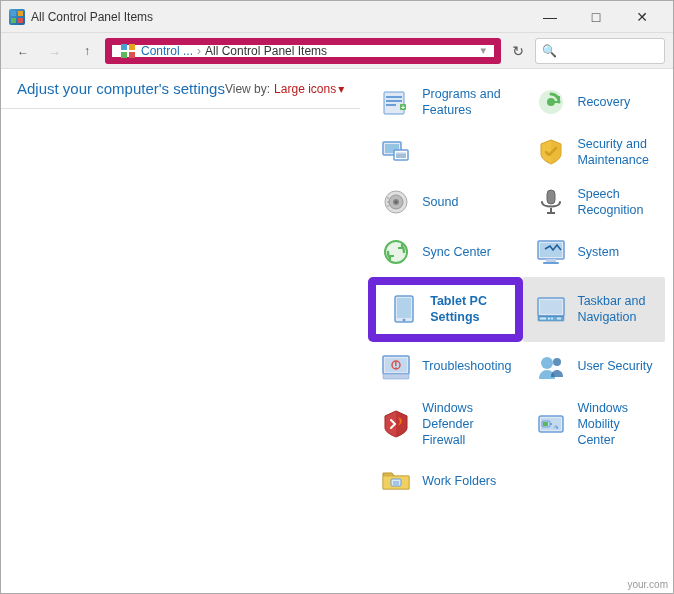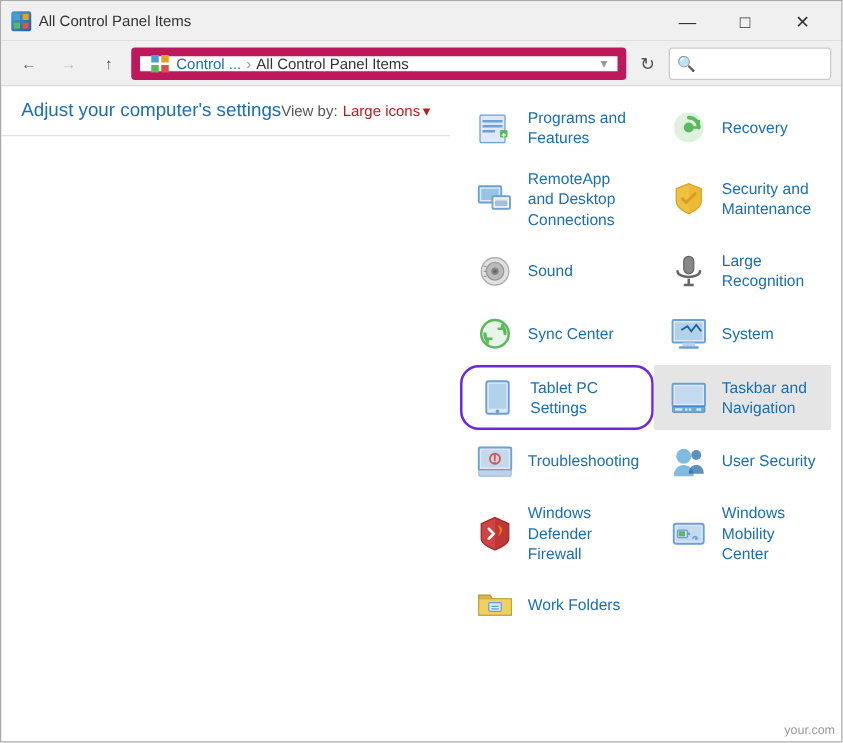--- a/index.html
+++ b/index.html
@@ -156,22 +156,23 @@
       display: flex; align-items: center; justify-content: center;
     }
     .item-label {
       color: #1a6eb5;
       font-size: 12.5px;
       line-height: 1.3;
     }
 
     
     .item.red-border {
-      border: 2px solid #6d28d9;
-      border-radius: 15px;
+      border: 8px solid #6d28d9;
+      border-radius: 5px;
+      font-weight: bold;
     }
 
     
     .items-container::-webkit-scrollbar { width: 14px; }
     .items-container::-webkit-scrollbar-track { background: #f0f0f0; border-left: 1px solid #ddd; }
     .items-container::-webkit-scrollbar-thumb { background: #c0c0c0; border: 1px solid #aaa; border-radius: 2px; }
 
     
     .watermark {
       position: fixed;
@@ -268,21 +269,20 @@
       <div class="item">
         <div class="item-icon">
           <svg width="32" height="32" viewBox="0 0 32 32">
             <rect x="3" y="6" width="18" height="13" rx="1" fill="#e0e8f5" stroke="#6a9fd8" stroke-width="1.5"></rect>
             <rect x="5" y="8" width="14" height="9" fill="#4a9fd4" opacity="0.5"></rect>
             <rect x="14" y="14" width="14" height="10" rx="1" fill="#fff" stroke="#6a9fd8" stroke-width="1.5"></rect>
             <rect x="16" y="16" width="10" height="6" fill="#1e5f9e" opacity="0.4"></rect>
             <rect x="16" y="16" width="10" height="1.5" fill="#fff" opacity="0.6"></rect>
           </svg>
         </div>
-        <span class="item-label">RemoteApp and Desktop Connections</span>
       </div>
 
       <div class="item">
         <div class="item-icon">
           <svg width="32" height="32" viewBox="0 0 32 32">
             <path d="M16 4 L26 8 L26 18 C26 24 16 28 16 28 C16 28 6 24 6 18 L6 8 Z" fill="#f0c040" stroke="#d4a020" stroke-width="1"></path>
             <path d="M16 4 L26 8 L26 18 C26 24 16 28 16 28" fill="#e8b030" opacity="0.4"></path>
             <path d="M11 16 L14 19 L21 12" stroke="#d4a020" stroke-width="2.5" fill="none" stroke-linecap="round" stroke-linejoin="round"></path>
           </svg>
         </div>
@@ -307,21 +307,21 @@
 
       <div class="item">
         <div class="item-icon">
           <svg width="32" height="32" viewBox="0 0 32 32">
             <rect x="12" y="4" width="8" height="14" rx="4" fill="#888" stroke="#666" stroke-width="1"></rect>
             <path d="M7 16 C7 22 25 22 25 16" stroke="#666" stroke-width="2" fill="none" stroke-linecap="round"></path>
             <line x1="16" y1="22" x2="16" y2="27" stroke="#666" stroke-width="2"></line>
             <line x1="12" y1="27" x2="20" y2="27" stroke="#666" stroke-width="2"></line>
           </svg>
         </div>
-        <span class="item-label">Large Recognition</span>
+        <span class="item-label">Speech Recognition</span>
       </div>
 
 
       <div class="item">
         <div class="item-icon">
           <svg width="32" height="32" viewBox="0 0 32 32">
             <circle cx="16" cy="16" r="11" fill="#5cb85c" opacity="0.15"></circle>
             <circle cx="16" cy="16" r="11" fill="none" stroke="#5cb85c" stroke-width="2"></circle>
             <path d="M22 10 A8 8 0 0 1 24 16" stroke="#5cb85c" stroke-width="2.5" fill="none" stroke-linecap="round"></path>
             <path d="M22 8 L22 12 L18 12" stroke="#5cb85c" stroke-width="2" fill="none" stroke-linejoin="round"></path>

